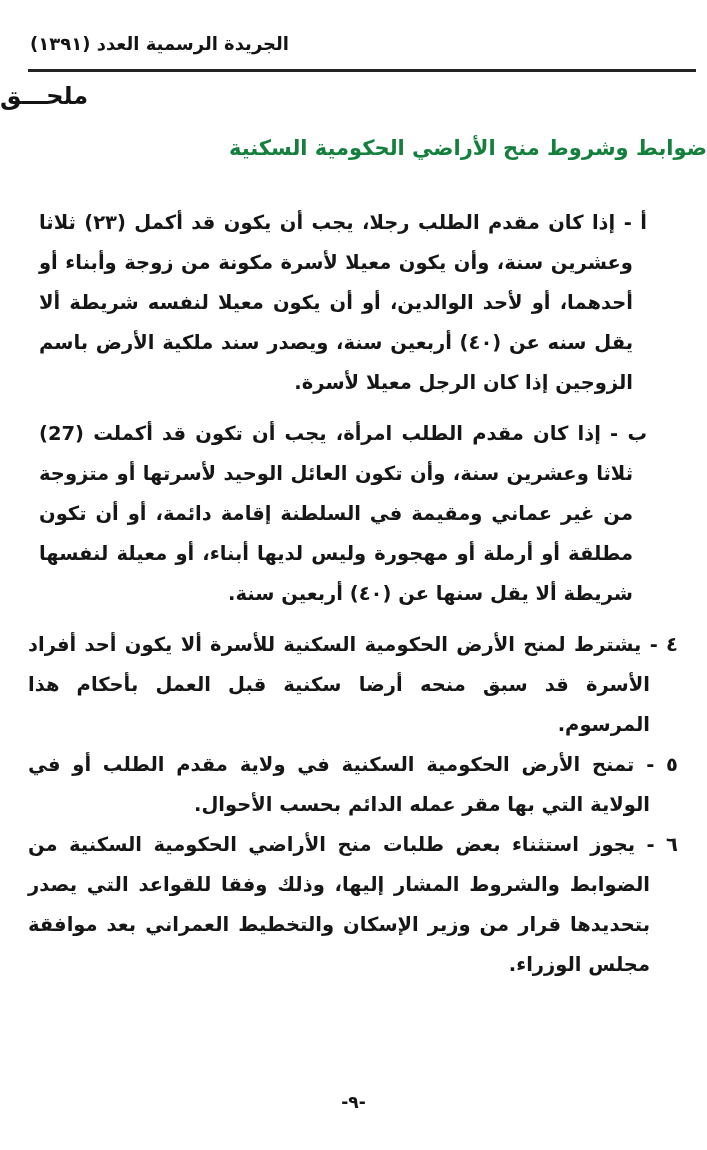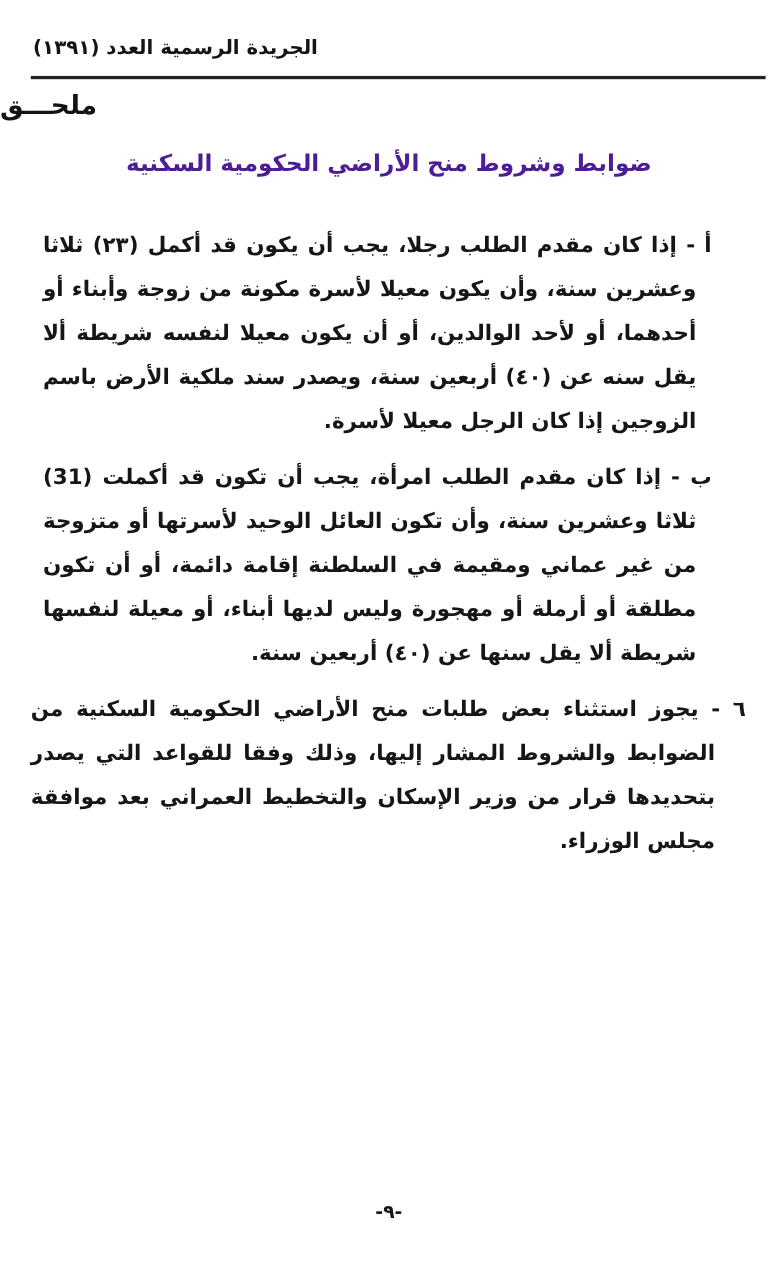--- a/index.html
+++ b/index.html
@@ -49,24 +49,24 @@
     font-size: 24px;
     font-weight: bold;
     color: #131313;
   }
   .subtitle {
     position: absolute;
     top: 136px;
     left: 0;
     width: 707px;
     margin: 0;
-    text-align: center;
+    text-align: right;
     font-size: 21px;
     font-weight: bold;
-    color: #4c1d95;
+    color: #15803d;
   }
   .bodytext {
     position: absolute;
     top: 192px;
     right: 29px;
     left: 28px;
     direction: rtl;
     font-size: 19.5px;
     font-weight: bold;
     line-height: 40px;
@@ -103,19 +103,21 @@
   <div class="header">الجريدة الرسمية العدد (١٣٩١)</div>
 
   <div class="rule"></div>
 
   <h1 class="title">ملحـــق</h1>
 
   <h2 class="subtitle">ضوابط وشروط منح الأراضي الحكومية السكنية</h2>
 
   <div class="bodytext" id="paragraphs">
       <div class="p-sub">أ - إذا كان مقدم الطلب رجلا، يجب أن يكون قد أكمل (٢٣) ثلاثا وعشرين سنة، وأن يكون معيلا لأسرة مكونة من زوجة وأبناء أو أحدهما، أو لأحد الوالدين، أو أن يكون معيلا لنفسه شريطة ألا يقل سنه عن (٤٠) أربعين سنة، ويصدر سند ملكية الأرض باسم الزوجين إذا كان الرجل معيلا لأسرة.</div>
-      <div class="p-sub">ب - إذا كان مقدم الطلب امرأة، يجب أن تكون قد أكملت (31) ثلاثا وعشرين سنة، وأن تكون العائل الوحيد لأسرتها أو متزوجة من غير عماني ومقيمة في السلطنة إقامة دائمة، أو أن تكون مطلقة أو أرملة أو مهجورة وليس لديها أبناء، أو معيلة لنفسها شريطة ألا يقل سنها عن (٤٠) أربعين سنة.</div>
+      <div class="p-sub">ب - إذا كان مقدم الطلب امرأة، يجب أن تكون قد أكملت (27) ثلاثا وعشرين سنة، وأن تكون العائل الوحيد لأسرتها أو متزوجة من غير عماني ومقيمة في السلطنة إقامة دائمة، أو أن تكون مطلقة أو أرملة أو مهجورة وليس لديها أبناء، أو معيلة لنفسها شريطة ألا يقل سنها عن (٤٠) أربعين سنة.</div>
+      <div class="p-main">٤ - يشترط لمنح الأرض الحكومية السكنية للأسرة ألا يكون أحد أفراد الأسرة قد سبق منحه أرضا سكنية قبل العمل بأحكام هذا المرسوم.</div>
+      <div class="p-main">٥ - تمنح الأرض الحكومية السكنية في ولاية مقدم الطلب أو في الولاية التي بها مقر عمله الدائم بحسب الأحوال.</div>
       <div class="p-main">٦ - يجوز استثناء بعض طلبات منح الأراضي الحكومية السكنية من الضوابط والشروط المشار إليها، وذلك وفقا للقواعد التي يصدر بتحديدها قرار من وزير الإسكان والتخطيط العمراني بعد موافقة مجلس الوزراء.</div>
     </div>
 
   <div class="pagenum">-٩-</div>
 
 </div>
 
 </body></html>

